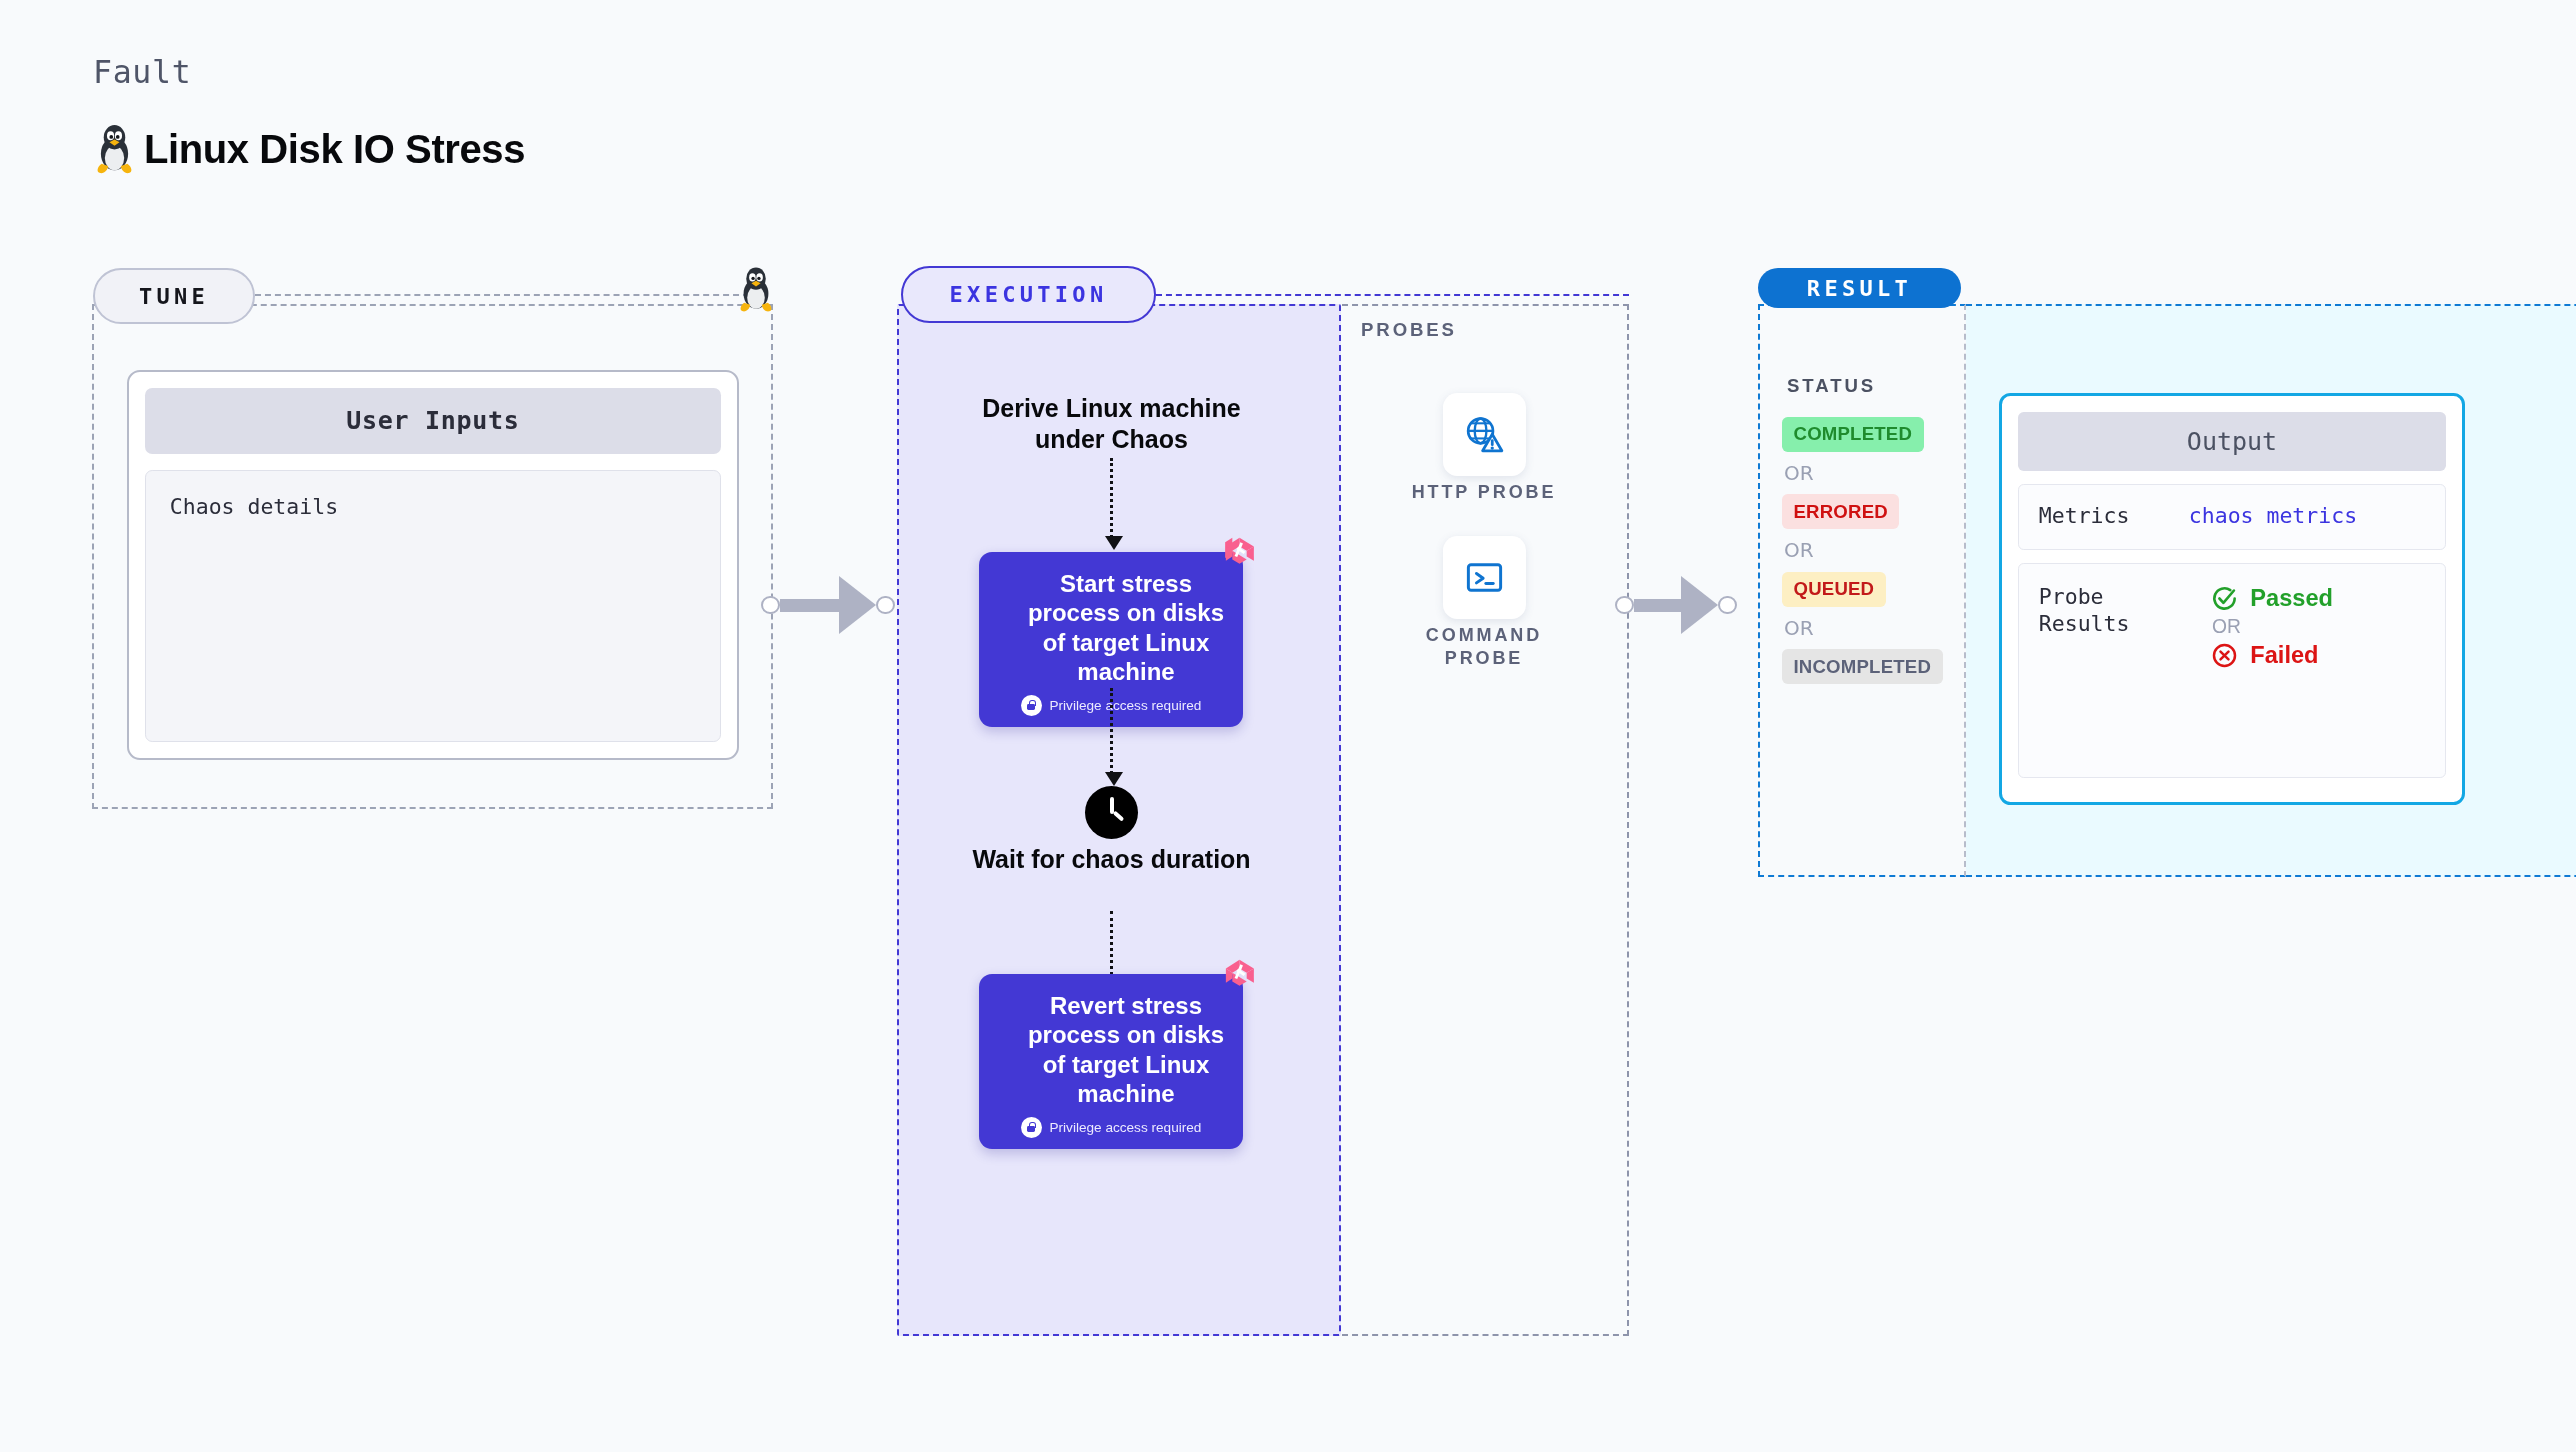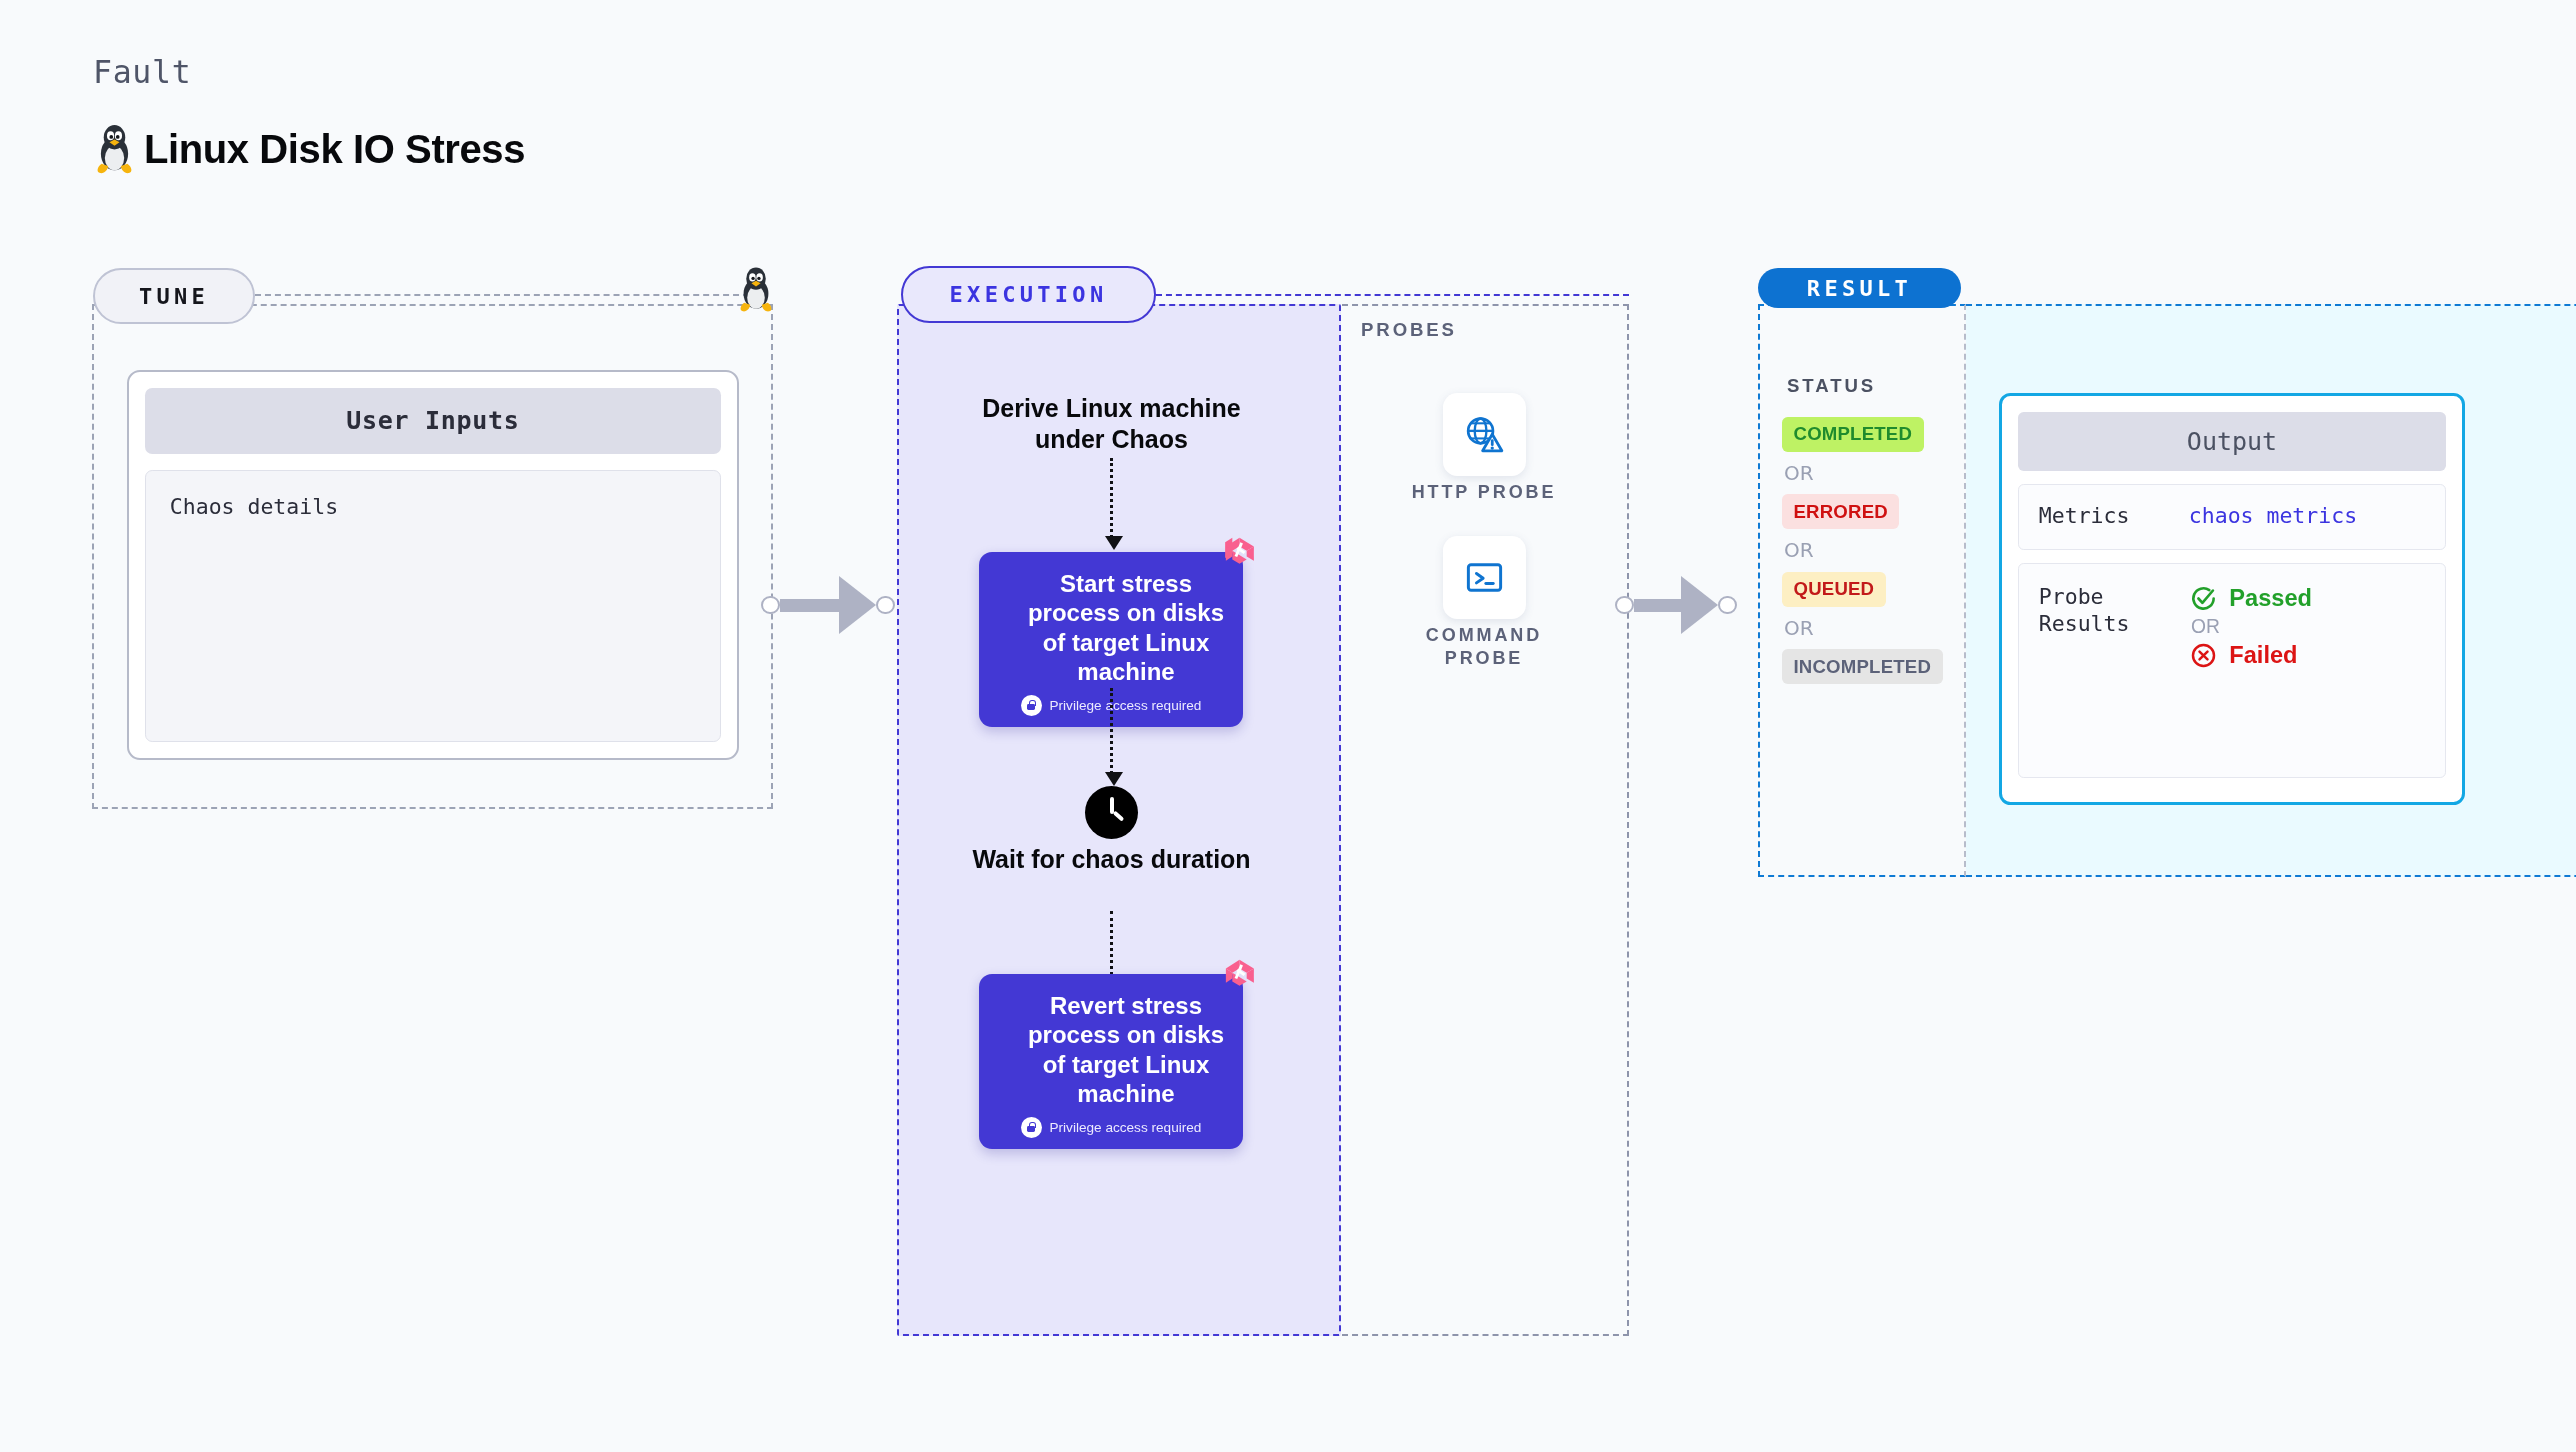--- a/index.html
+++ b/index.html
@@ -249,21 +249,21 @@
     display: flex; padding: 18.6px 0 18.6px 20px;
   }
   .oc-key {
     font-family: "DejaVu Sans Mono", monospace;
     font-size: 21.5px; color: #2b2d3a; width: 150px; flex: none; line-height: 1.25;
   }
   .oc-val-metrics {
     font-family: "DejaVu Sans Mono", monospace;
     font-size: 21.5px; color: #3b34e0;
   }
-  #oc-row-probe { height: 215px; align-items: flex-start; padding-top: 20px; }
+  #oc-row-probe { height: 215px; align-items: flex-start; padding-top: 20px; gap: 21px; }
   .pr-list { display: flex; flex-direction: column; gap: 2.9px; }
   .pr-line { display: flex; align-items: center; gap: 11.5px; }
   .pr-line .txt { font-size: 23.6px; font-weight: 700; }
   .pr-or { font-size: 19.3px; color: #9aa0b3; margin-left: 2.1px; }
   .tick-ic, .cross-ic { width: 29px; height: 29px; flex: none; }
 </style>
 </head>
 <body>
 
 <div class="canvas">
@@ -407,21 +407,21 @@
     <span class="head"></span>
     <span class="dot"></span>
   </div>
 
   <div class="stage" id="output-box"></div>
   <div class="stage" id="result-box"></div>
   <div class="pill" id="result-pill">RESULT</div>
   <div id="status-label">STATUS</div>
 
   <div class="status-col">
-    <div><span class="badge" style="background:#bef264;color:#1f8b2d">COMPLETED</span></div>
+    <div><span class="badge" style="background:#86efac;color:#1f8b2d">COMPLETED</span></div>
     <div class="or-text">OR</div>
     <div><span class="badge" style="background:#fbe0e0;color:#cf1111">ERRORED</span></div>
     <div class="or-text">OR</div>
     <div><span class="badge" style="background:#fdefc3;color:#c21a1a">QUEUED</span></div>
     <div class="or-text">OR</div>
     <div><span class="badge" style="background:#e5e5e5;color:#5c6279">INCOMPLETED</span></div>
   </div>
 
   <div class="output-card">
     <div class="oc-header">Output</div>

